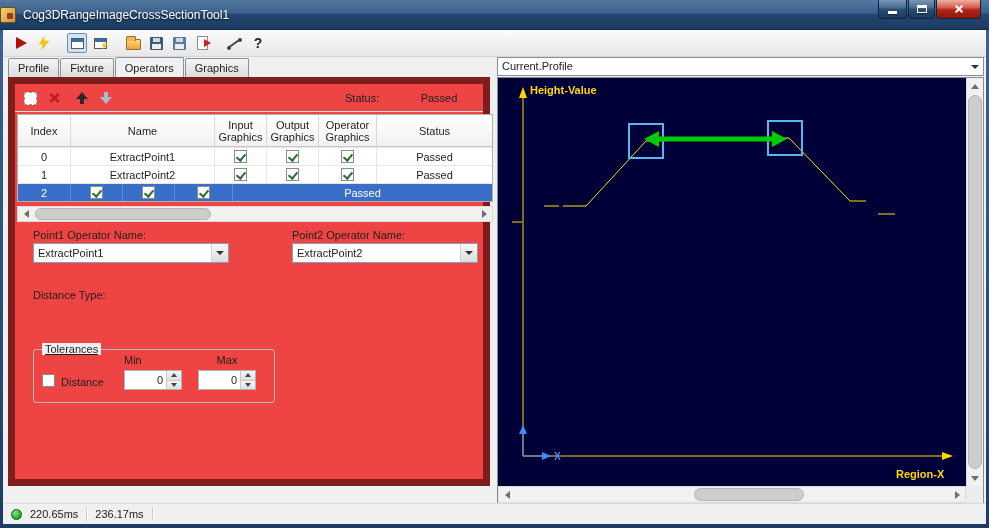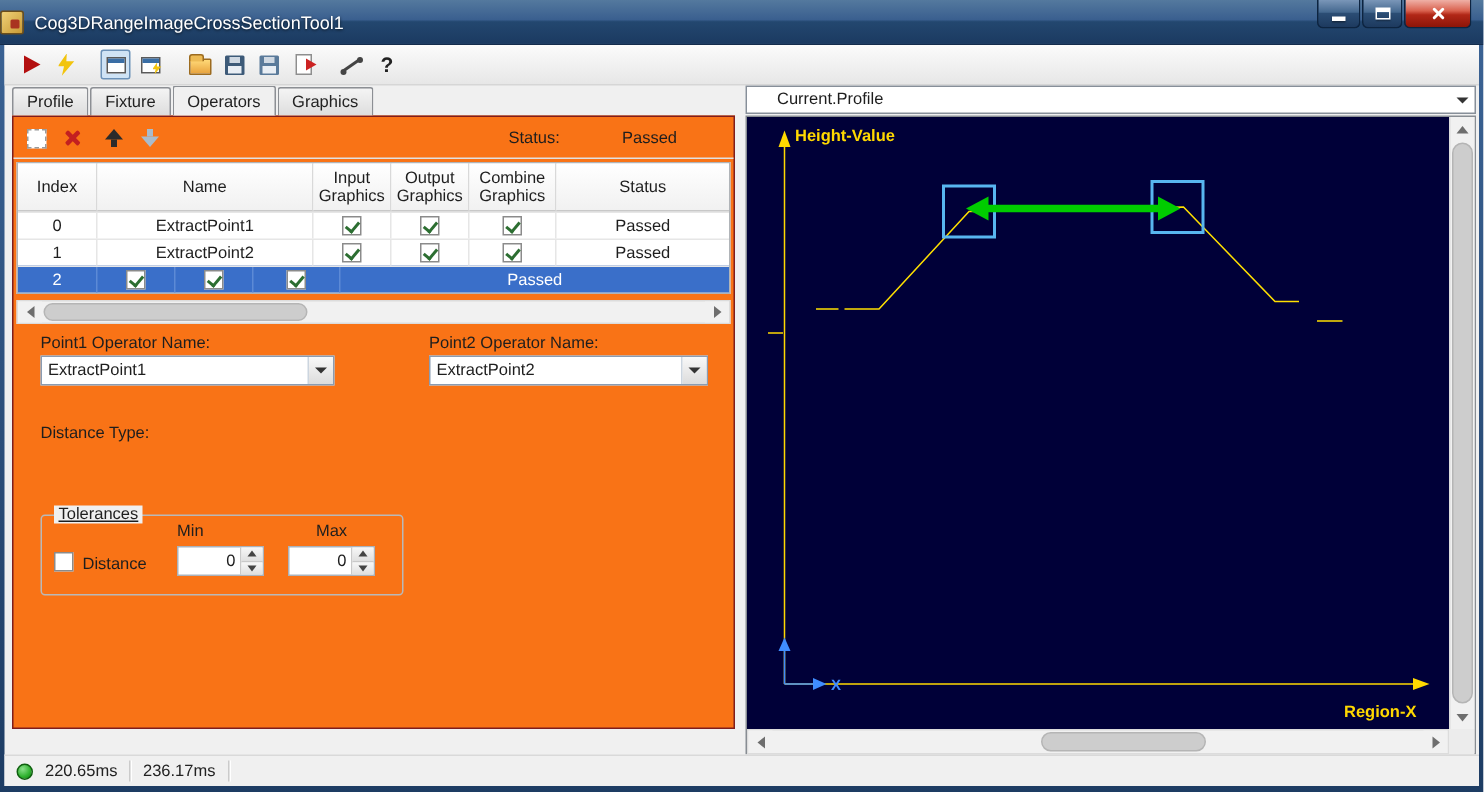--- a/index.html
+++ b/index.html
@@ -1,18 +1,18 @@
 <!DOCTYPE html>
 <html><head>
 <meta charset="utf-8">
 <style>
   *{margin:0;padding:0;box-sizing:border-box;}
   html,body{width:989px;height:528px;overflow:hidden;}
   body{font-family:"Liberation Sans",sans-serif;font-size:11px;color:#1e1e1e;}
-  .abs{position:absolute;padding-left:16px;}
+  .abs{position:absolute;}
 
   
   .window{position:relative;width:989px;height:528px;background:linear-gradient(#3c6496,#1d3c63);}
   .titlebar{position:absolute;top:0;left:0;right:0;height:30px;
     background:linear-gradient(#54799e 0%,#3a5f8f 45%,#23476f 50%,#1b3a61 100%);
     border-bottom:1px solid #142c4c;display:flex;align-items:center;}
   .app-ico{width:16px;height:16px;border:1px solid #6b4e1b;border-radius:2px;
     background:linear-gradient(135deg,#f0d177,#c89a35);position:relative;}
   .app-ico::after{content:"";position:absolute;right:2px;top:5px;width:6px;height:6px;background:#a93420;border-radius:1px;}
   .title-text{color:#fff;font-size:12px;margin-left:7px;text-shadow:0 1px 2px rgba(0,0,0,.7);}
@@ -55,21 +55,21 @@
   .measure::after{content:"";position:absolute;left:0;top:11px;width:4px;height:4px;background:#444;border-radius:50%;box-shadow:11px -8px 0 #444;}
   .help-q{font-weight:bold;font-size:14px;color:#222;}
 
   
   .tabs{position:absolute;top:28px;left:5px;display:flex;z-index:3;}
   .tab{height:19px;padding:3px 9px 0;border:1px solid #8c8f94;border-bottom:none;border-radius:2px 2px 0 0;
     background:linear-gradient(#f4f4f4,#ddd);margin-right:1px;color:#222;}
   .tab.active{background:#f0f0f0;height:20px;margin-top:-1px;padding-top:4px;}
 
   
-  .panel-left{position:absolute;left:5px;top:47px;width:482px;height:409px;border:1px solid #7f1d1d;background:#f97316;}
+  .panel-left{position:absolute;left:5px;top:47px;width:482px;height:409px;border:7px solid #7f1d1d;background:#ef4444;}
   .mini-sep{position:absolute;left:0;right:0;top:27px;height:1px;background:#e1e1e1;}
   .mi{position:absolute;top:5px;width:18px;height:18px;display:flex;align-items:center;justify-content:center;}
   .new-ico{width:13px;height:13px;border:1px dashed #9a9a9a;background:#fff;}
   .x-ico{position:relative;width:12px;height:12px;}
   .x-ico::before,.x-ico::after{content:"";position:absolute;left:5px;top:0;width:3px;height:12px;background:#c32020;border-radius:1px;}
   .x-ico::before{transform:rotate(45deg);} .x-ico::after{transform:rotate(-45deg);}
   .arr{display:flex;flex-direction:column;align-items:center;}
   .arr .head-up{width:0;height:0;border-left:6px solid transparent;border-right:6px solid transparent;border-bottom:7px solid #2b2b2b;}
   .arr .stem{width:4px;height:5px;background:#2b2b2b;}
   .arr.gray .head-up{border-bottom-color:#a9bccd;} .arr.gray .stem{background:#a9bccd;}
@@ -230,21 +230,21 @@
       <div class="status-lbl">Status:</div>
       <div class="status-val">Passed</div>
       <div class="mini-sep"></div>
 
       <div class="tbl">
         <div class="trh">
           <div class="th c-idx">Index</div>
           <div class="th c-name">Name</div>
           <div class="th c-g">Input Graphics</div>
           <div class="th c-g">Output Graphics</div>
-          <div class="th c-g2">Combine Graphics</div>
+          <div class="th c-g2">Operator Graphics</div>
           <div class="th c-status">Status</div>
         </div>
         <div class="tr">
           <div class="td c-idx">0</div>
           <div class="td c-name">ExtractPoint1</div>
           <div class="td c-g">
               <span class="cb checked"></span>
             </div>
           <div class="td c-g">
               <span class="cb checked"></span>

